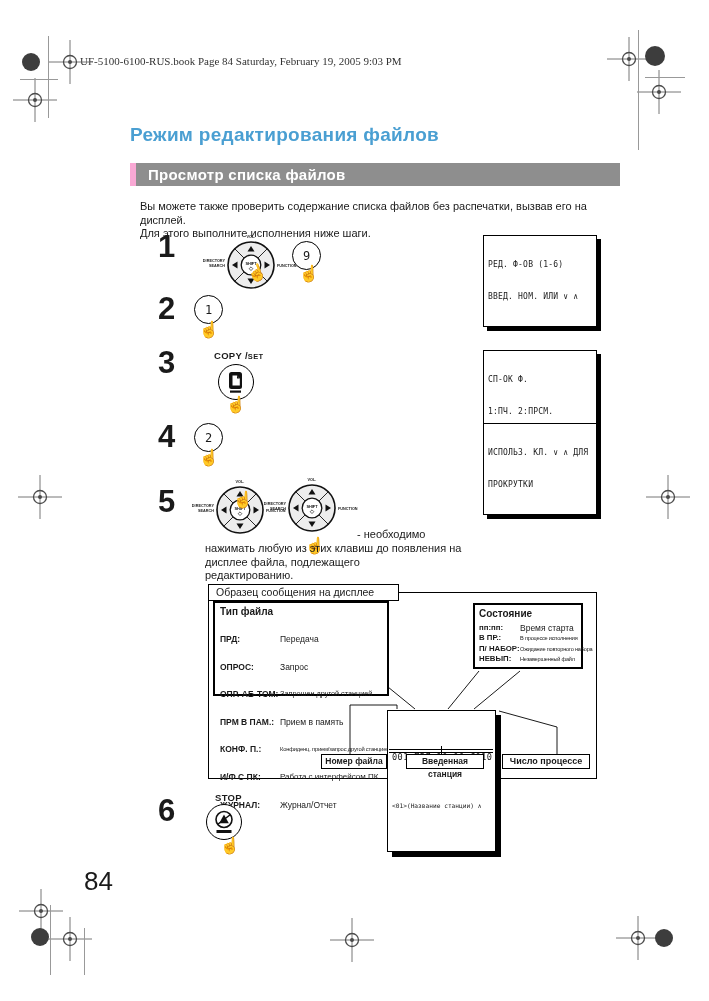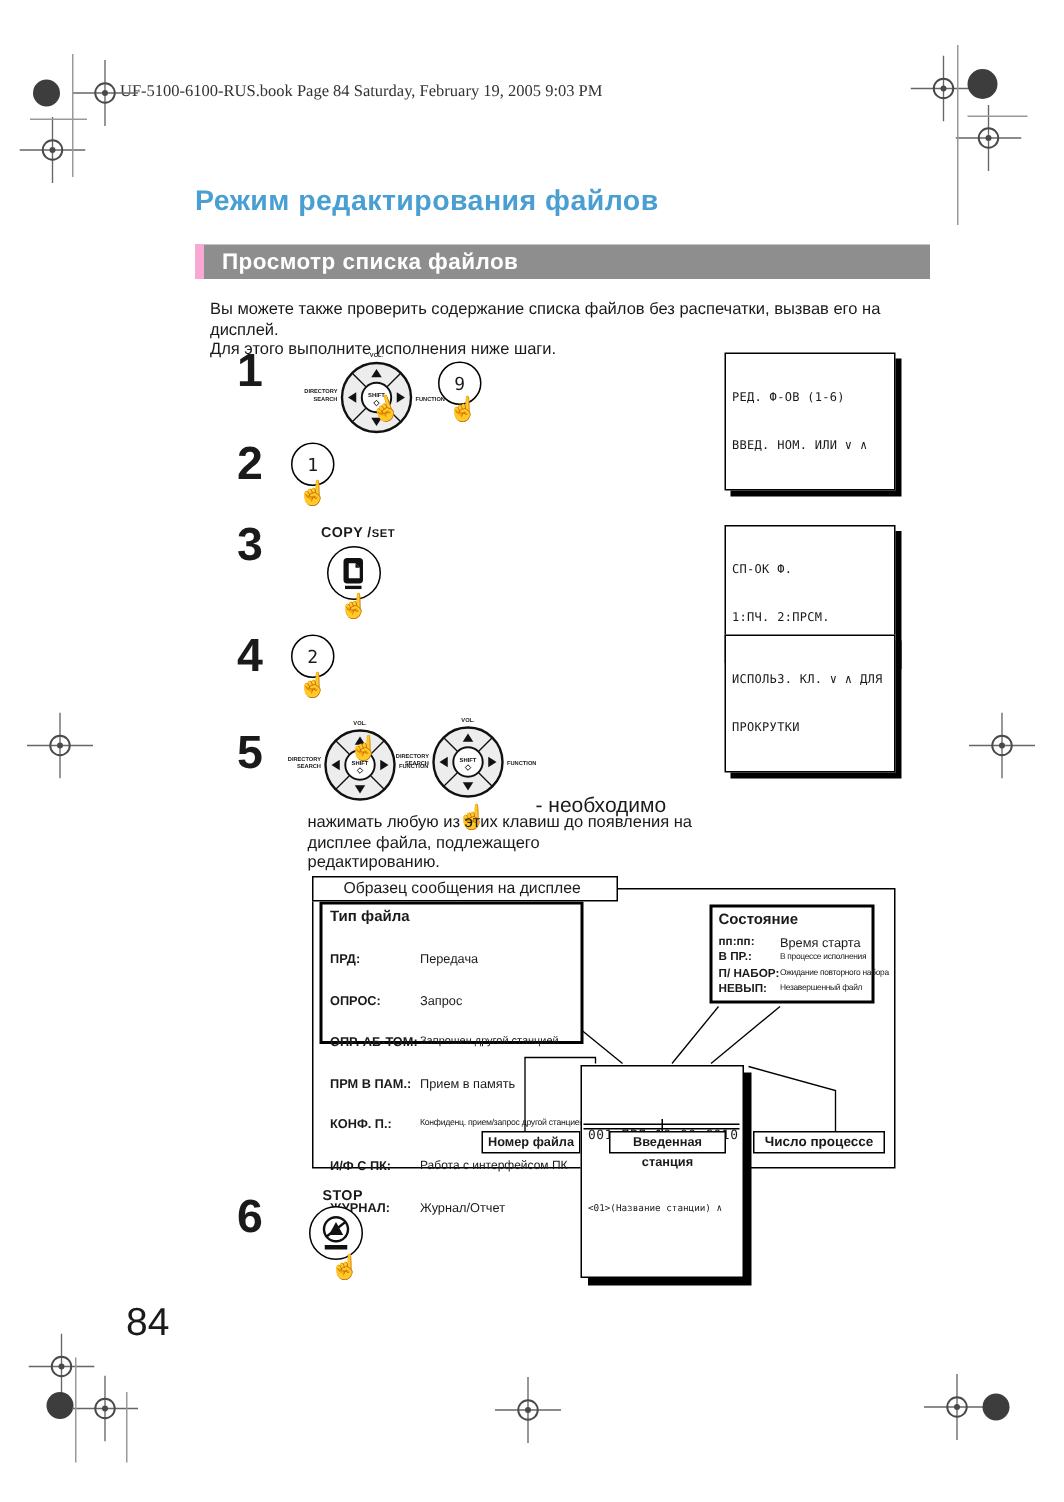--- a/index.html
+++ b/index.html
@@ -25,32 +25,32 @@
        box-shadow:4px 4px 0 #000;padding:3px 4px;font-family:"DejaVu Sans Mono",monospace;
        font-size:8px;line-height:10.5px;letter-spacing:0.2px;white-space:pre;}
   .key-circle{position:absolute;width:27px;height:27px;border:1.6px solid #000;border-radius:50%;
               background:#fff;display:flex;align-items:center;justify-content:center;
               font-size:12px;font-family:"DejaVu Sans Mono",monospace;}
   .round-btn{position:absolute;width:34px;height:34px;border:1.8px solid #000;border-radius:50%;
              background:#fff;display:flex;align-items:center;justify-content:center;}
   .btn-label{position:absolute;font-size:9.5px;font-weight:bold;letter-spacing:0.3px;}
   .btn-label .sub{font-size:7.5px;}
   .hand{position:absolute;font-size:16px;color:#222;line-height:16px;}
-  .note-inline{position:absolute;left:357px;top:528px;font-size:14px;}
+  .note-inline{position:absolute;left:357px;top:528px;font-size:11px;}
   .note{position:absolute;left:205px;top:542px;width:260px;font-size:11px;line-height:13.5px;}
 
   
   .dial{position:absolute;width:100px;height:68px;}
   .dlab{font-size:3.8px;font-weight:bold;fill:#222;font-family:"Liberation Sans",sans-serif;}
   .dcenter{font-size:3.9px;font-weight:bold;fill:#111;font-family:"Liberation Sans",sans-serif;}
 
   
   .sample-outer{position:absolute;left:208px;top:592px;width:387px;height:185px;border:1.5px solid #000;background:#fff;}
   .sample-title{position:absolute;left:208px;top:584px;width:182px;height:15px;border:1px solid #000;
-                background:#fff;font-size:10.5px;line-height:15px;padding-left:20px;}
+                background:#fff;font-size:10.5px;line-height:15px;padding-left:7px;}
   .ft-box{position:absolute;left:213px;top:601px;width:176px;height:95px;border:2px solid #000;
           background:#fff;padding:3px 5px;box-sizing:border-box;}
   .ft-title{font-size:10px;font-weight:bold;margin-bottom:5px;}
   .ft-row{display:flex;line-height:10.6px;white-space:nowrap;margin-top:17px;}
   .ft-label{font-weight:bold;font-size:8.5px;width:60px;flex:0 0 60px;}
   .ft-val{font-size:8.5px;}
   .ft-row:nth-child(4) .ft-val{font-size:7.3px;line-height:10.6px;}
   .ft-row:nth-child(6) .ft-val{font-size:5.8px;letter-spacing:-0.2px;line-height:10.6px;}
   .ft-row:nth-child(7) .ft-val{font-size:8px;}
   .st-box{position:absolute;left:473px;top:603px;width:110px;height:66px;border:2px solid #000;

